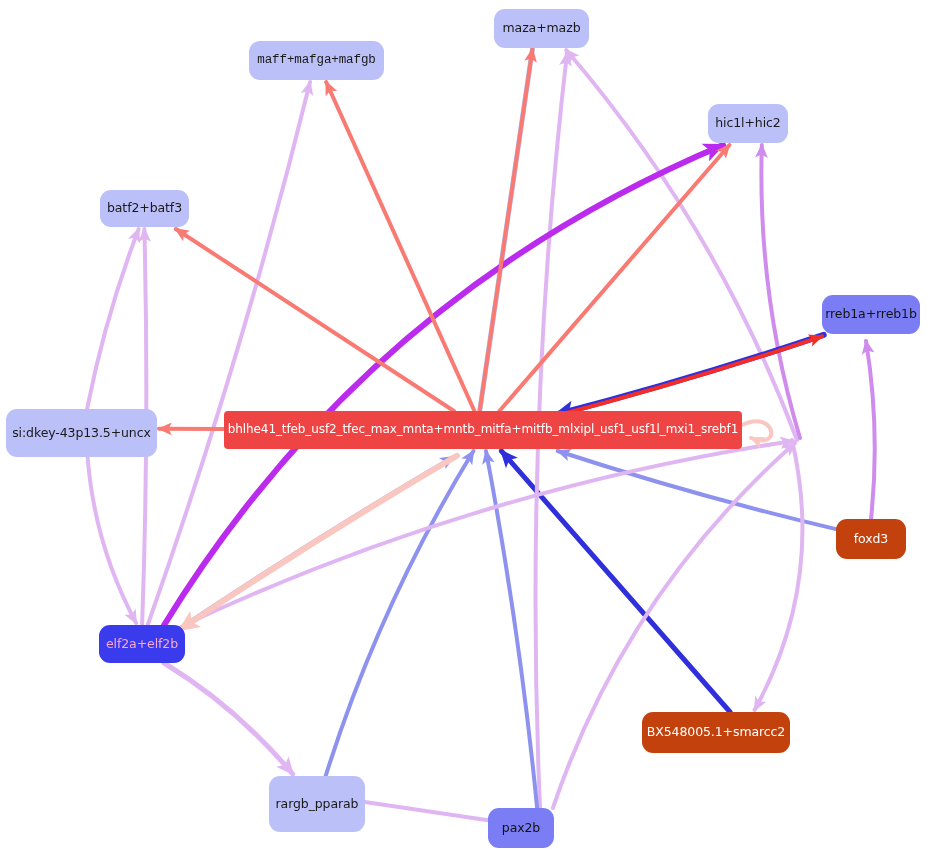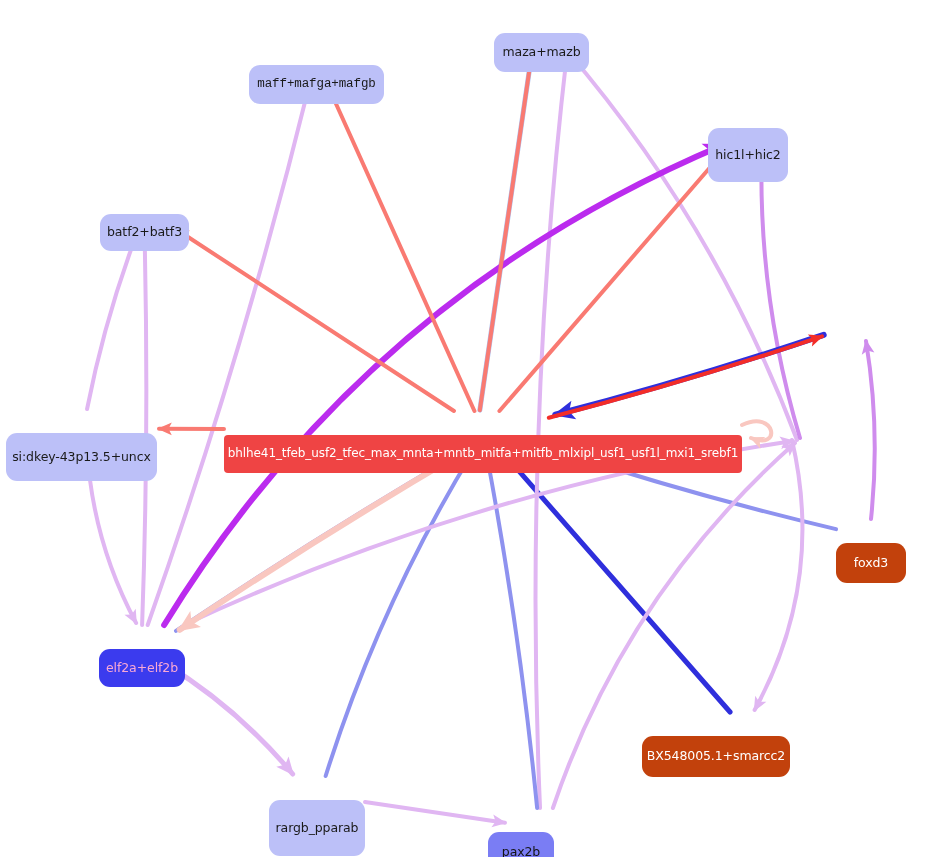--- a/index.html
+++ b/index.html
@@ -1,21 +1,21 @@
 <!DOCTYPE html>
 <html><head>
 <meta charset="utf-8">
 <style>
   html,body{margin:0;padding:0;background:#ffffff;}
   body{font-family:"DejaVu Sans",sans-serif;}
   #canvas{position:relative;width:927px;height:857px;background:#ffffff;overflow:hidden;}
   #edges{position:absolute;left:0;top:0;width:927px;height:857px;}
   .node{position:absolute;box-sizing:border-box;display:flex;align-items:center;
         justify-content:center;border-radius:11px;text-align:right;
-        font-size:12.5px;line-height:1.15;white-space:nowrap;letter-spacing:-0.1px;margin-top:24px;}
+        font-size:12.5px;line-height:1.15;white-space:nowrap;letter-spacing:-0.1px;}
   .node.light{background:#bcc0f8;color:#1a1a1a;}
   .node.mid{background:#7a7df4;color:#141414;}
   .node.strong{background:#c2410c;color:#ffffff;}
   .node.deep{background:#3b3bee;color:#f9a8d4;}
   .node.center{background:#ef4444;color:#ffffff;border-radius:4px;font-size:12px;}
 </style>
 </head>
 <body>
 
 <div id="canvas">
@@ -133,25 +133,28 @@
       <g>
         <path d="M742,425 C776,409 782,451 751,438" fill="none" stroke="#f9c7c0" stroke-width="4" stroke-linecap="round" marker-end="url(#mk-f9c7c0)"></path>
       </g>
     </svg>
 <div class="node light" style="left: 494px; top: 9px; width: 95px; height: 39px;">
       <span>maza+mazb</span>
     </div>
     <div class="node light" style="left: 249px; top: 41px; width: 135px; height: 39px; font-family: Liberation Mono, monospace;">
       <span>maff+mafga+mafgb</span>
     </div>
-    <div class="node light" style="left: 708px; top: 104px; width: 80px; height: 54px;">
+    <div class="node light" style="left: 708px; top: 104px; width: 80px; height: 39px;">
       <span>hic1l+hic2</span>
     </div>
     <div class="node light" style="left: 100px; top: 190px; width: 89px; height: 37px;">
       <span>batf2+batf3</span>
+    </div>
+    <div class="node mid" style="left: 822px; top: 295px; width: 98px; height: 39px;">
+      <span>rreb1a+rreb1b</span>
     </div>
     <div class="node light" style="left: 6px; top: 409px; width: 151px; height: 48px;">
       <span>si:dkey-43p13.5+uncx</span>
     </div>
     <div class="node center" style="left: 224px; top: 411px; width: 518px; height: 38px;">
       <span>bhlhe41_tfeb_usf2_tfec_max_mnta+mntb_mitfa+mitfb_mlxipl_usf1_usf1l_mxi1_srebf1</span>
     </div>
     <div class="node strong" style="left: 836px; top: 519px; width: 70px; height: 40px;">
       <span>foxd3</span>
     </div>

